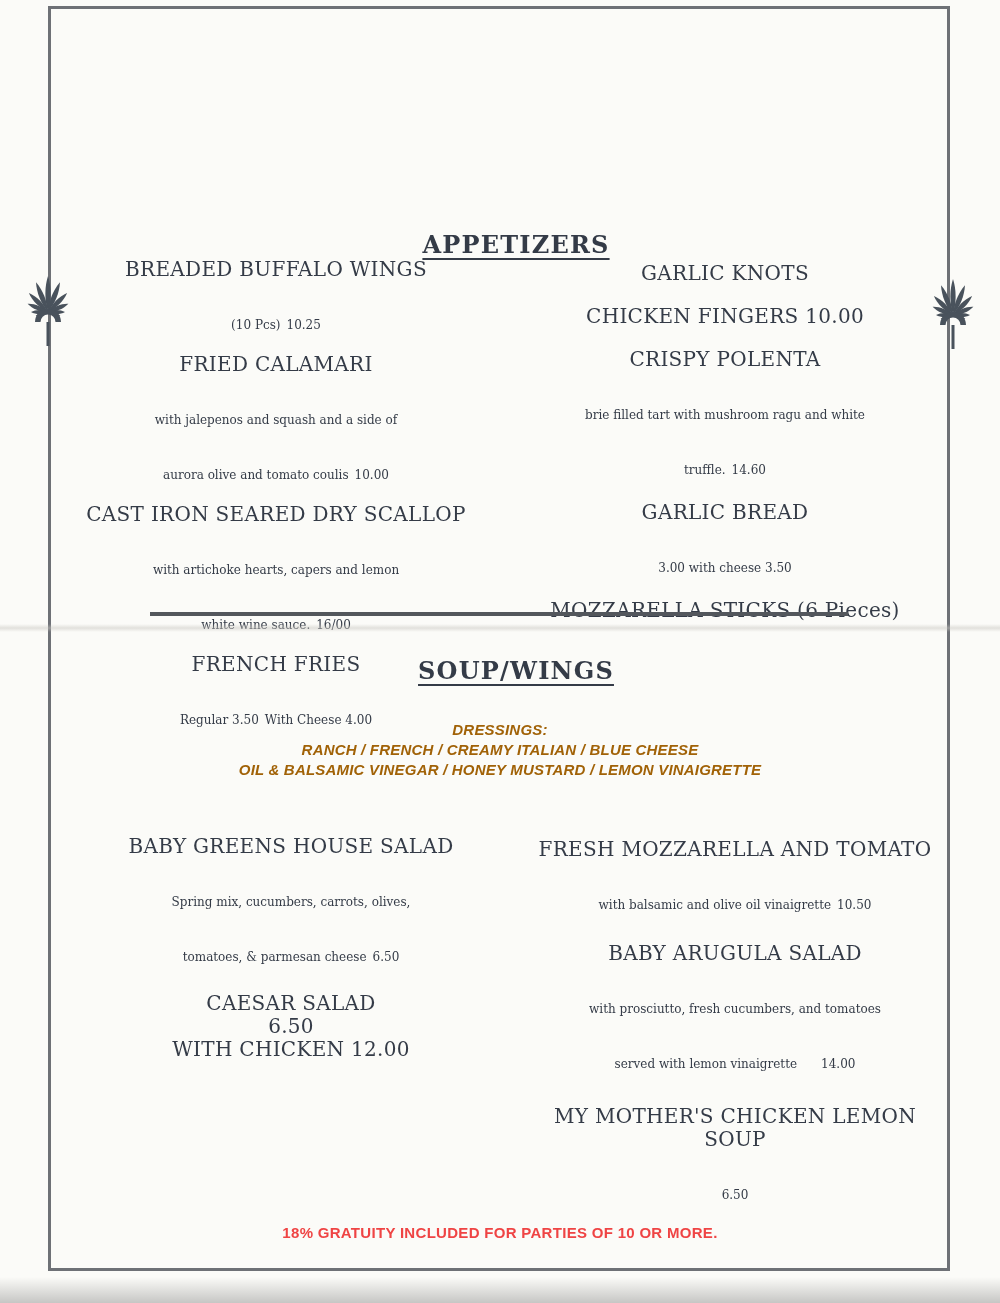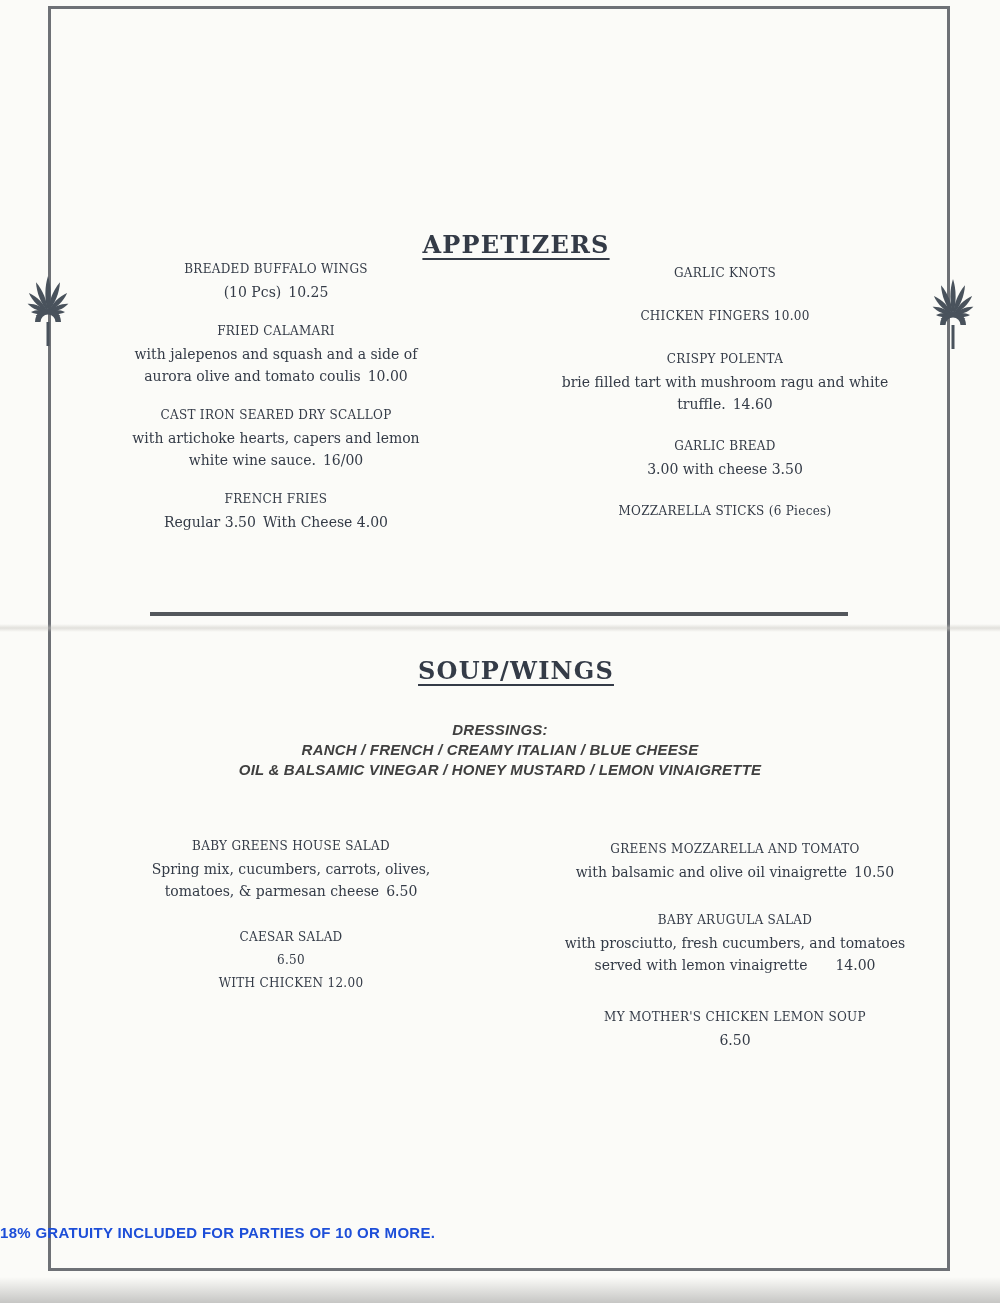--- a/index.html
+++ b/index.html
@@ -15,37 +15,37 @@
   }
   .ornament{position:absolute;}
   .section-title{
     position:absolute;left:0;width:100%;margin:16px;text-align:center;
     font-size:24px;font-weight:700;letter-spacing:1.2px;
     text-decoration:underline;text-decoration-thickness:2px;text-underline-offset:5px;
   }
   .col{position:absolute;}
   .menu-item{margin-bottom:17px;text-align:center;}
   .col-gap .menu-item{margin-bottom:20px;}
-  .item-name{font-size:12px;line-height:23px;letter-spacing:0.3px;}
-  .item-line{font-size:14px;line-height:22px;}
+  .item-name{font-size:20px;line-height:23px;letter-spacing:0.3px;}
+  .item-line{font-size:12px;line-height:22px;margin-top:33px;}
   .divider{position:absolute;left:150px;top:612px;width:698px;height:4px;background:#53575c;}
   .crease{
     position:absolute;left:0;top:624px;width:100%;height:8px;
     background:linear-gradient(to bottom,rgba(205,203,197,0) 0%,rgba(200,198,192,0.5) 50%,rgba(205,203,197,0) 100%);
   }
   .dressings{
     position:absolute;left:0;top:720px;width:100%;text-align:center;
     font-family:"Liberation Sans", sans-serif;font-style:italic;font-weight:700;
-    font-size:15px;line-height:20px;color:#404040;letter-spacing:0.2px;
+    font-size:15px;line-height:20px;color:#a16207;letter-spacing:0.2px;
   }
   .dressings div{margin:0;}
   .footer{
-    position:absolute;left:0;top:1224px;width:100%;text-align:left;
+    position:absolute;left:0;top:1224px;width:100%;text-align:center;
     font-family:"Liberation Sans", sans-serif;font-weight:700;
-    font-size:15px;color:#1d4ed8;letter-spacing:0.3px;
+    font-size:15px;color:#ef4444;letter-spacing:0.3px;
   }
   .scan-bottom{
     position:absolute;left:0;bottom:0;width:100%;height:26px;
     background:linear-gradient(to bottom,rgba(203,203,201,0),#c6c6c4);
   }
 </style>
 </head>
 <body>
 
 <div class="scan">
@@ -151,21 +151,21 @@
     </div>
     <div class="menu-item">
       <div class="item-name">CAESAR SALAD</div>
       <div class="item-name">6.50</div>
       <div class="item-name">WITH CHICKEN 12.00</div>
     </div>
   </div>
 
   <div class="col" style="left:520px;top:838px;width:430px">
     <div class="menu-item" style="margin-bottom:26px">
-      <div class="item-name">GREENS MOZZARELLA AND TOMATO</div>
+      <div class="item-name">FRESH MOZZARELLA AND TOMATO</div>
       <div class="item-line">with balsamic and olive oil vinaigrette 10.50</div>
     </div>
     <div class="menu-item" style="margin-bottom:30px">
       <div class="item-name">BABY ARUGULA SALAD</div>
       <div class="item-line">with prosciutto, fresh cucumbers, and tomatoes</div>
       <div class="item-line">served with lemon vinaigrette  14.00</div>
     </div>
     <div class="menu-item">
       <div class="item-name">MY MOTHER'S CHICKEN LEMON SOUP</div>
       <div class="item-line">6.50</div>

